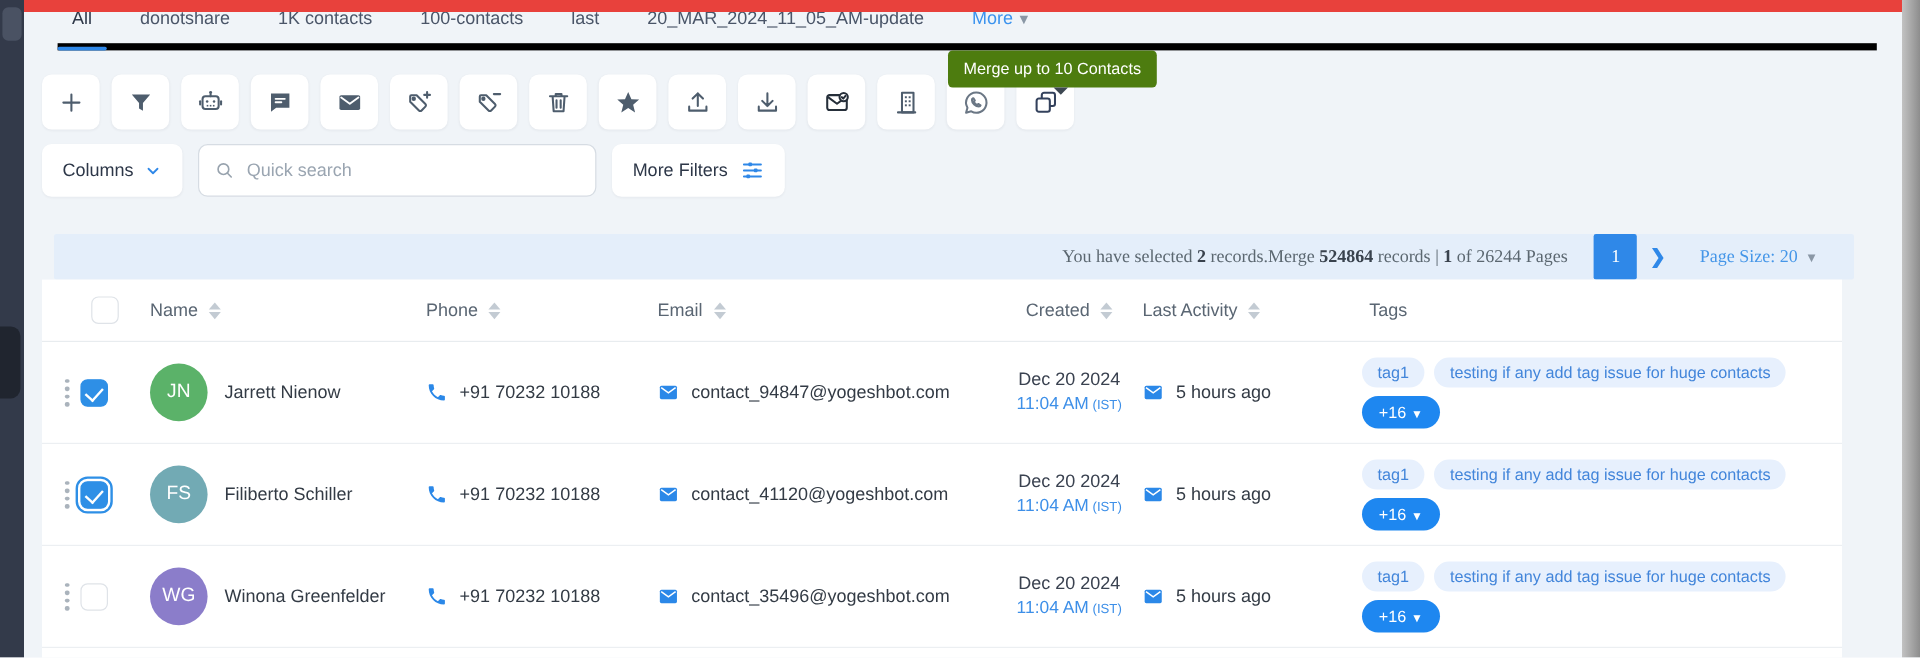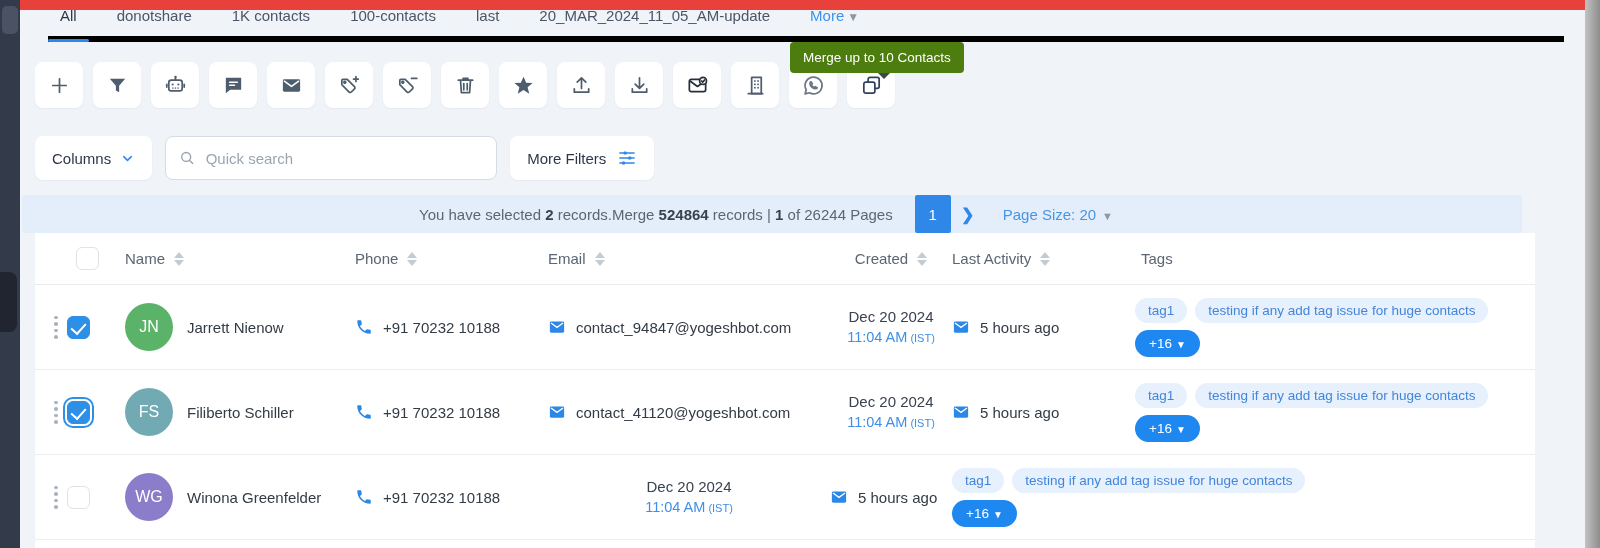--- a/index.html
+++ b/index.html
@@ -34,32 +34,32 @@
   .tool-btn svg .fil { fill:#4e5d6d; stroke:none; }
   .tool-btn svg.dark { stroke:#262f3a; }
   .tool-btn svg.navy { stroke:#33415c; }
   .tool-btn svg.gray { stroke:#6b7785; }
 
   
   .tooltip { position:absolute; left:770px; top:32px; height:31px; background:#4d7c0f; color:#fff; font-size:13.5px; border-radius:4px; padding:0 13px; display:flex; align-items:center; z-index:9; white-space:nowrap; }
   .tooltip::after { content:""; position:absolute; left:88px; bottom:-6px; border:6px solid transparent; border-top-color:#3d4752; border-bottom:none; }
 
   
-  .filter-row { position:absolute; left:15px; top:110px; display:flex; gap:13px; align-items:flex-end;margin-top:16px; }
+  .filter-row { position:absolute; left:15px; top:110px; display:flex; gap:13px; align-items:flex-end; }
   .columns-btn { background:#fff; height:44px; border-radius:8px; padding:0 17px; display:flex; align-items:center; gap:9px; font-size:15px; color:#2d3748; cursor:pointer; box-shadow:0 1px 2px rgba(30,40,60,.05); }
   .columns-btn svg { width:15px; height:15px; stroke:#2f88e8; stroke-width:2.4; fill:none; stroke-linecap:round; stroke-linejoin:round; }
   .search-box { width:332px; height:44px; background:#fff; border:1px solid #d6dce3; border-radius:8px; display:flex; align-items:center; padding:0 13px; gap:10px; }
   .search-box svg { width:18px; height:18px; stroke:#98a3ae; stroke-width:2; fill:none; stroke-linecap:round; }
   .search-box input { border:none; outline:none; font-size:15px; color:#3a4250; width:100%; font-family:inherit; background:transparent; }
   .search-box input::placeholder { color:#9aa5b1; }
   .more-filters-btn { background:#fff; height:44px; border-radius:8px; padding:0 17px; display:flex; align-items:center; gap:11px; font-size:15px; color:#2d3748; cursor:pointer; box-shadow:0 1px 2px rgba(30,40,60,.05); }
   .more-filters-btn svg { width:20px; height:20px; stroke:#2f88e8; stroke-width:2; fill:none; stroke-linecap:round; }
 
   
-  .sel-bar { position:absolute; left:2px; top:185px; width:1500px; height:38px; background:#e4eefa; display:flex; align-items:center; justify-content:center; padding-left:18px; font-size:15px; color:#5b6770; border-radius:2px; }
+  .sel-bar { position:absolute; left:25px; top:185px; width:1500px; height:38px; background:#e4eefa; display:flex; align-items:center; justify-content:flex-end; padding-left:18px; font-size:15px; color:#5b6770; border-radius:2px;font-family:Liberation Serif, serif; }
   .sel-bar b { color:#39424d; font-weight:700; }
   .sel-right { display:flex; align-items:center; height:100%; }
   .page-btn { width:36px; height:38px; background:#2f88e8; color:#fff; display:flex; align-items:center; justify-content:center; font-size:15px; margin-left:22px; border-radius:2px; cursor:pointer; }
   .next-btn { width:34px; text-align:center; color:#2f88e8; font-size:16px; font-weight:700; cursor:pointer; }
   .page-size { color:#4596e8; font-size:15px; margin:0 10px 0 18px; cursor:pointer; padding-right:20px; }
   .page-size .caret { color:#8a97a5; font-size:11px; margin-left:6px; }
 
   
   .table-card { position:absolute; left:15px; top:223px; width:1500px; height:325px; background:#fff; }
   .tgrid { display:grid; grid-template-columns:90px 230px 193px 282px 122px 183px 1fr; align-items:center; }
@@ -416,20 +416,27 @@
       <div class="cell-name">
         <span class="avatar" style="background-color: rgb(139, 125, 202); text-align: right;">WG</span>
         <span class="name-txt">Winona Greenfelder</span>
       </div>
       <div class="cell-ic">
         <svg class="icon-blue-s" viewBox="0 0 24 24">
             <path fill="#2b88e8" d="M6.6 10.8c1.5 2.9 3.7 5.1 6.6 6.6l2.2-2.2c.3-.3.7-.4 1-.2 1.1.4 2.3.6 3.6.6.6 0 1 .4 1 1V20c0 .6-.4 1-1 1C10.6 21 3 13.4 3 4c0-.6.4-1 1-1h3.5c.6 0 1 .4 1 1 0 1.2.2 2.4.6 3.6.1.3 0 .7-.2 1l-2.3 2.2z"></path>
           </svg>
         <span>+91 70232 10188</span>
       </div>
+      <div class="cell-ic">
+        <svg class="icon-blue-s" viewBox="0 0 24 24">
+            <rect fill="#2b88e8" x="2.5" y="4.5" width="19" height="15" rx="1.8"></rect>
+            <path d="M4 6.8l8 5.7 8-5.7" stroke="#fff" stroke-width="1.7" fill="none"></path>
+          </svg>
+        <span>contact_35496@yogeshbot.com</span>
+      </div>
       <div class="cell-created">
         <div>Dec 20 2024</div>
         <div class="time"><span>11:04 AM</span><span class="tz"> (IST)</span></div>
       </div>
       <div class="cell-ic">
         <svg class="icon-blue-s" viewBox="0 0 24 24">
             <rect fill="#2b88e8" x="2.5" y="4.5" width="19" height="15" rx="1.8"></rect>
             <path d="M4 6.8l8 5.7 8-5.7" stroke="#fff" stroke-width="1.7" fill="none"></path>
           </svg>
         <span>5 hours ago</span>

